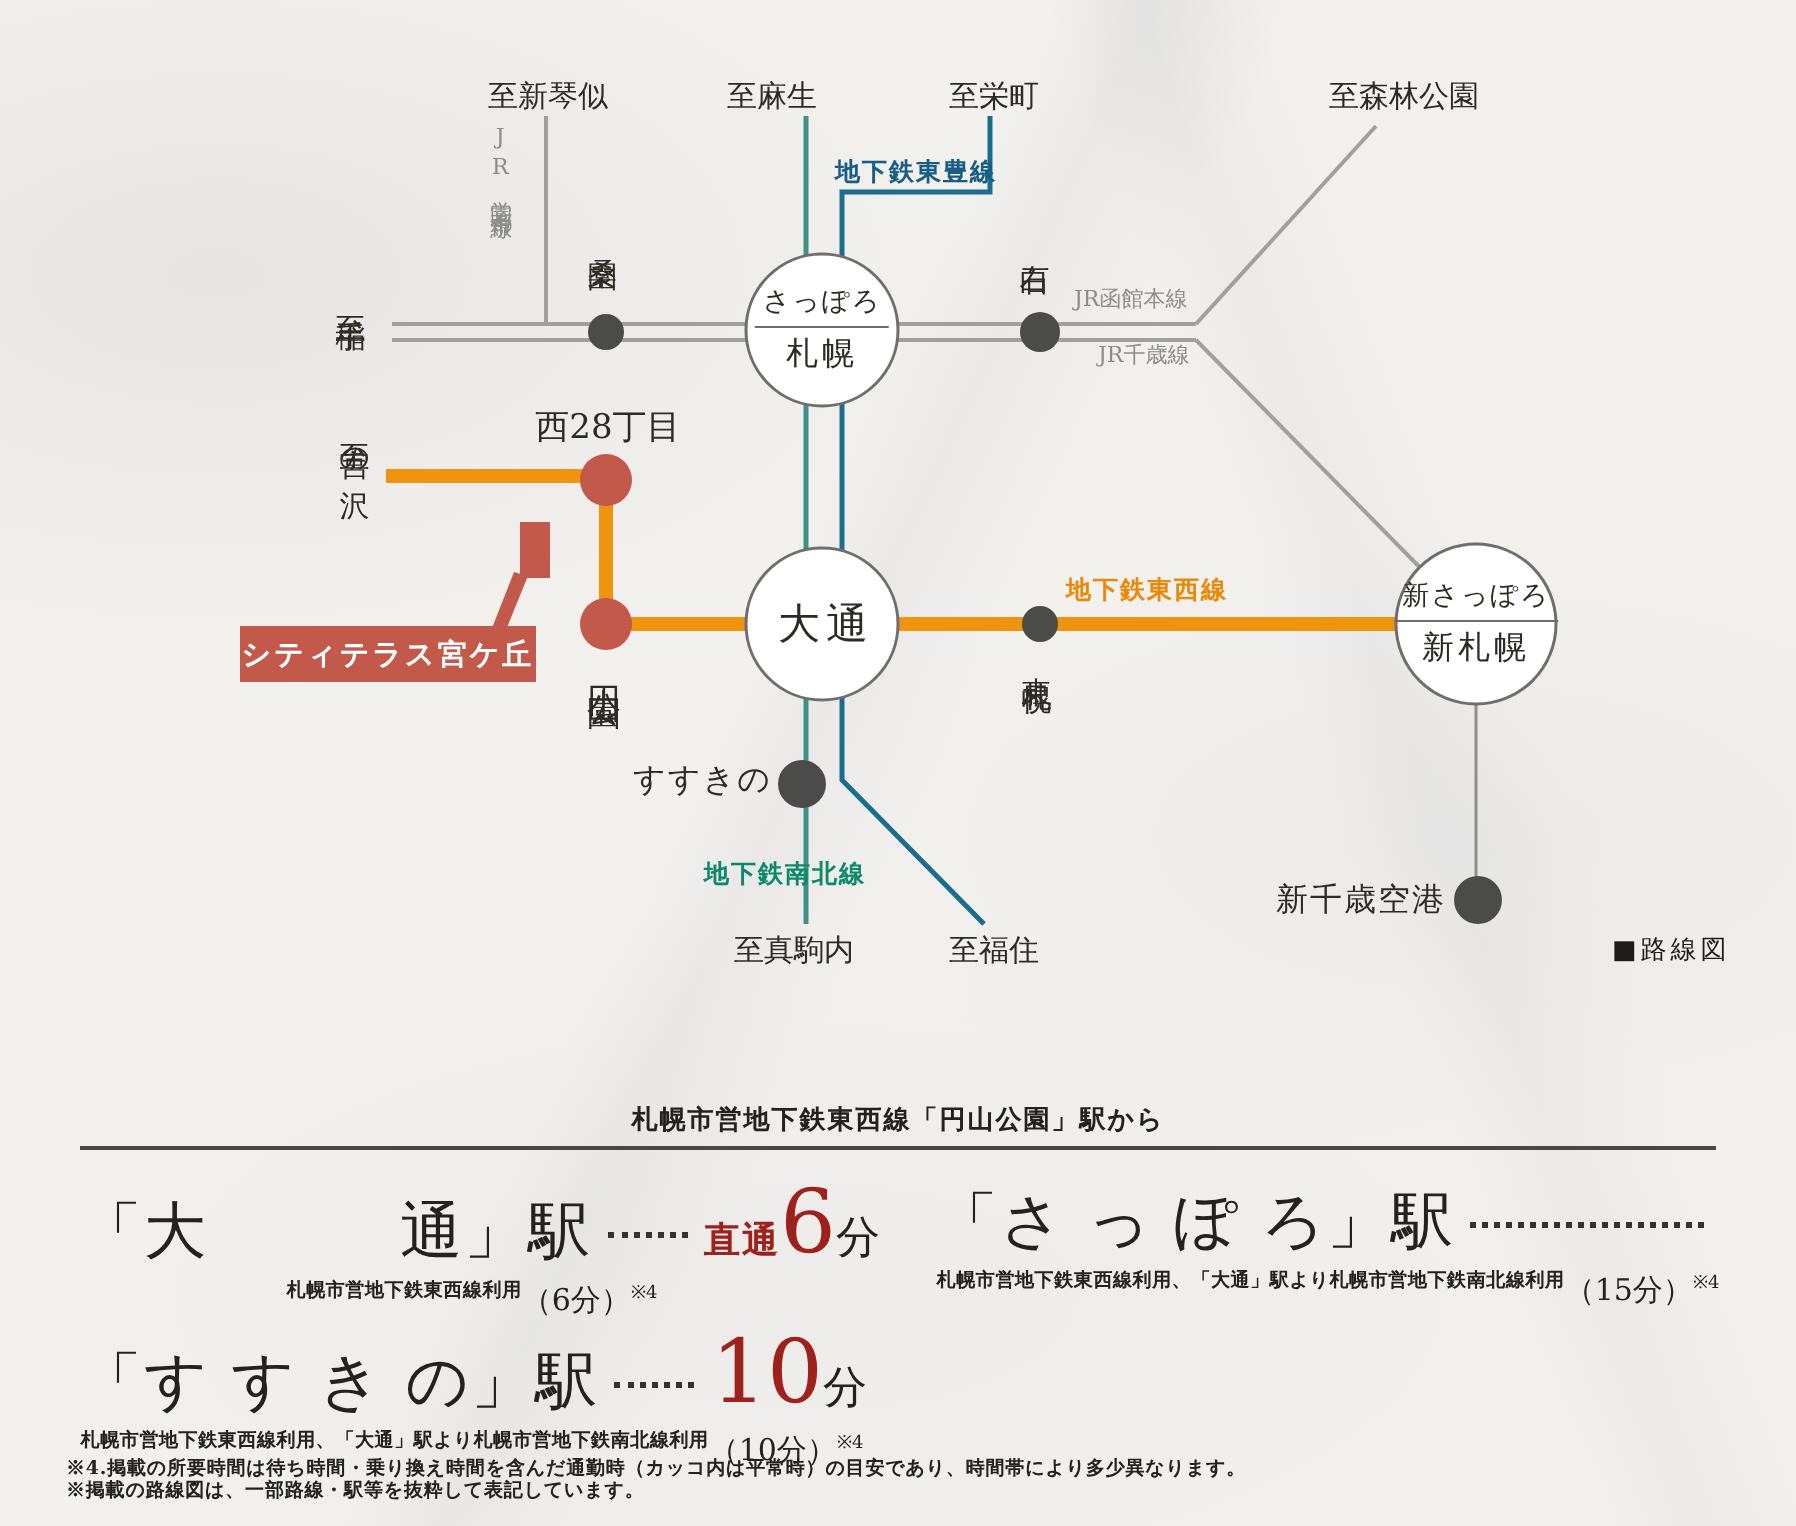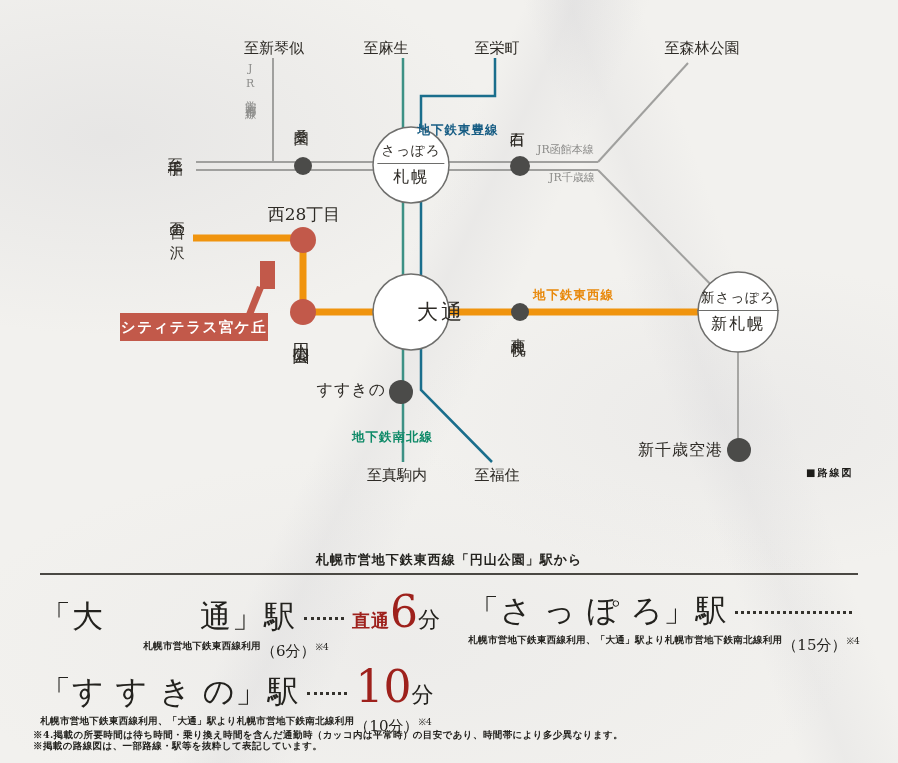--- a/index.html
+++ b/index.html
@@ -14,34 +14,34 @@
       linear-gradient(115deg, transparent 42%, rgba(175,175,185,.12) 46%, transparent 52%),
       linear-gradient(70deg, transparent 68%, rgba(175,175,185,.10) 72%, transparent 78%),
       #f2f1ee;
   }
   .abs{position:absolute;}
   .lbl{position:absolute;font-size:15px;line-height:1.15;white-space:nowrap;color:#2e2b26;}
   .cx{transform:translateX(-50%);}
   .vert{writing-mode:vertical-rl;text-orientation:upright;letter-spacing:2px;}
   .gray{color:#8c8c8a;}
   .line-lb{font-weight:bold;font-size:12.5px;font-family:"DejaVu Sans","Liberation Sans",sans-serif;letter-spacing:1px;}
-  .toho-lb{color:#175d84;margin-top:44px;}
+  .toho-lb{color:#175d84;}
   .tozai-lb{color:#e8890c;}
   .namboku-lb{color:#0f8a68;margin-left:24px;}
   .circle-txt{position:absolute;transform:translate(-50%,-50%);text-align:center;}
   .circle-txt .top{display:block;font-size:13.5px;letter-spacing:1px;border-bottom:1px solid #6e6e6c;padding:0 4px 3px;}
   .circle-txt .bot{display:block;font-size:16px;letter-spacing:2px;padding-top:3px;}
-  .odori-txt{font-size:21px;letter-spacing:3px;margin-left:28px;}
+  .odori-txt{font-size:21px;letter-spacing:3px;}
   .prop-box{
     position:absolute;left:120px;top:313px;width:148px;height:28px;
     background:#c2594a;color:#fff;display:flex;align-items:center;justify-content:center;
     font-family:"DejaVu Sans","Liberation Sans",sans-serif;
     font-size:14.5px;font-weight:bold;letter-spacing:1.5px;white-space:nowrap;
   }
-  .legend{position:absolute;left:806px;top:466px;font-size:10px;letter-spacing:2px;color:#1d1c19;font-weight:bold;}
+  .legend{position:absolute;left:806px;top:466px;font-size:13px;letter-spacing:2px;color:#1d1c19;}
   
   .heading{position:absolute;left:449px;top:551px;transform:translateX(-50%);
     font-size:13px;font-weight:bold;letter-spacing:1px;white-space:nowrap;color:#23221e;}
   .rule{position:absolute;left:40px;top:573px;width:818px;height:0;border-top:2px solid #4a4843;}
   .entry{position:absolute;width:392px;}
   .e1{left:40px;top:590px;}
   .e2{left:468px;top:590px;}
   .e3{left:40px;top:665px;}
   .trow{display:flex;align-items:baseline;}
   .sname{font-size:31px;letter-spacing:1px;white-space:nowrap;color:#23221e;}

